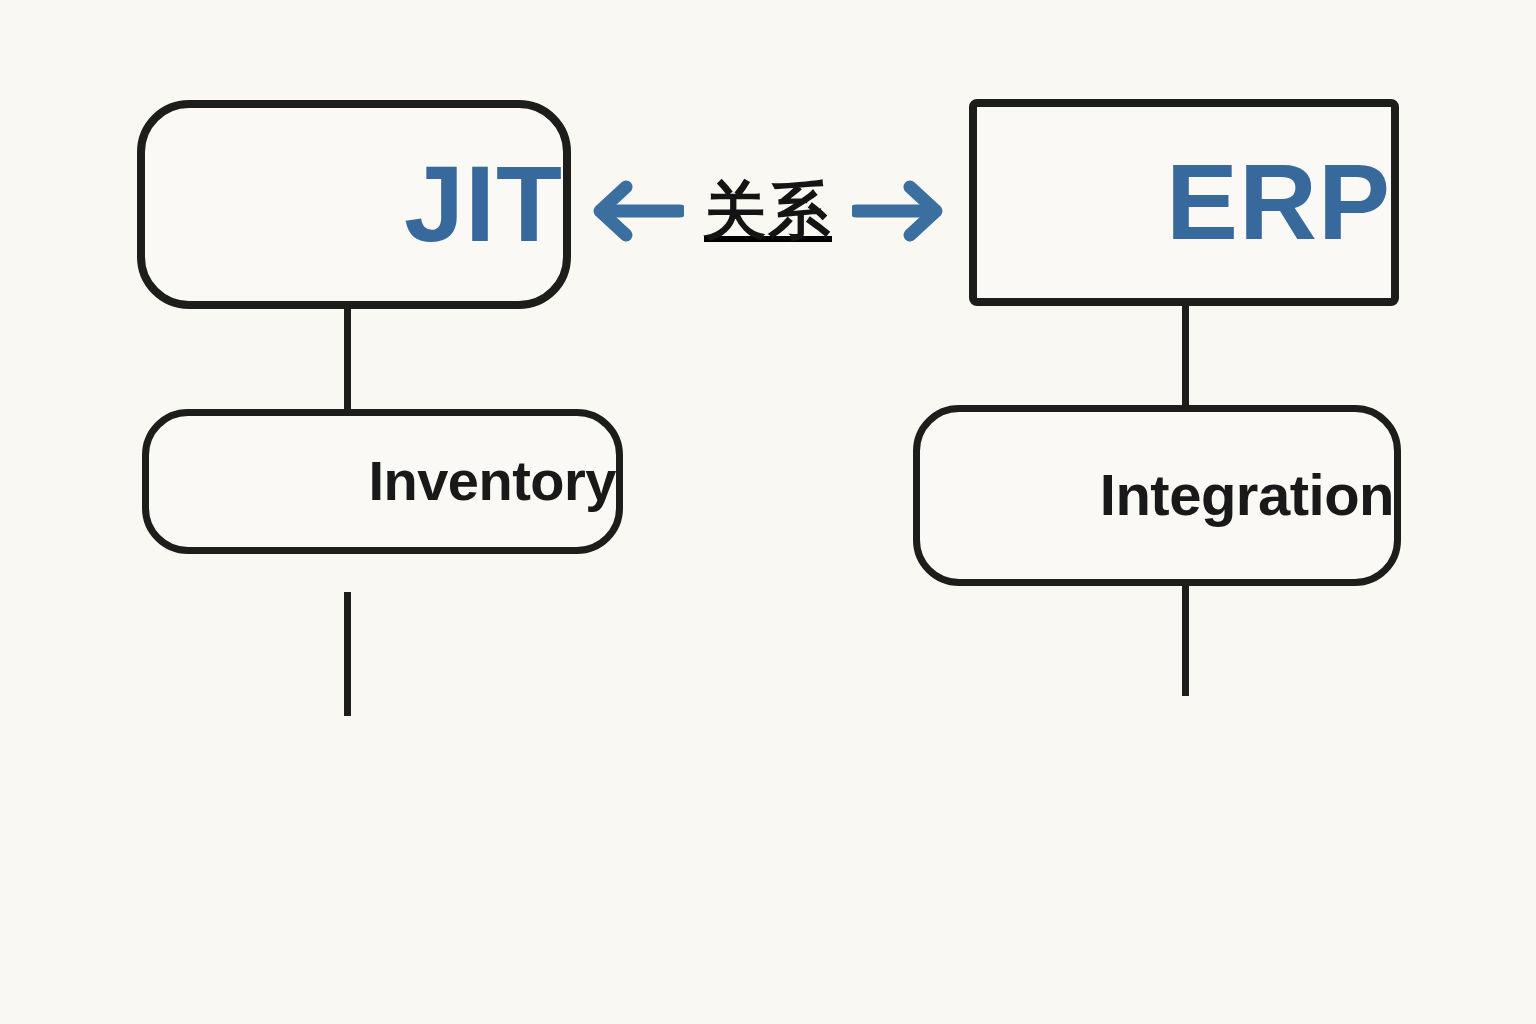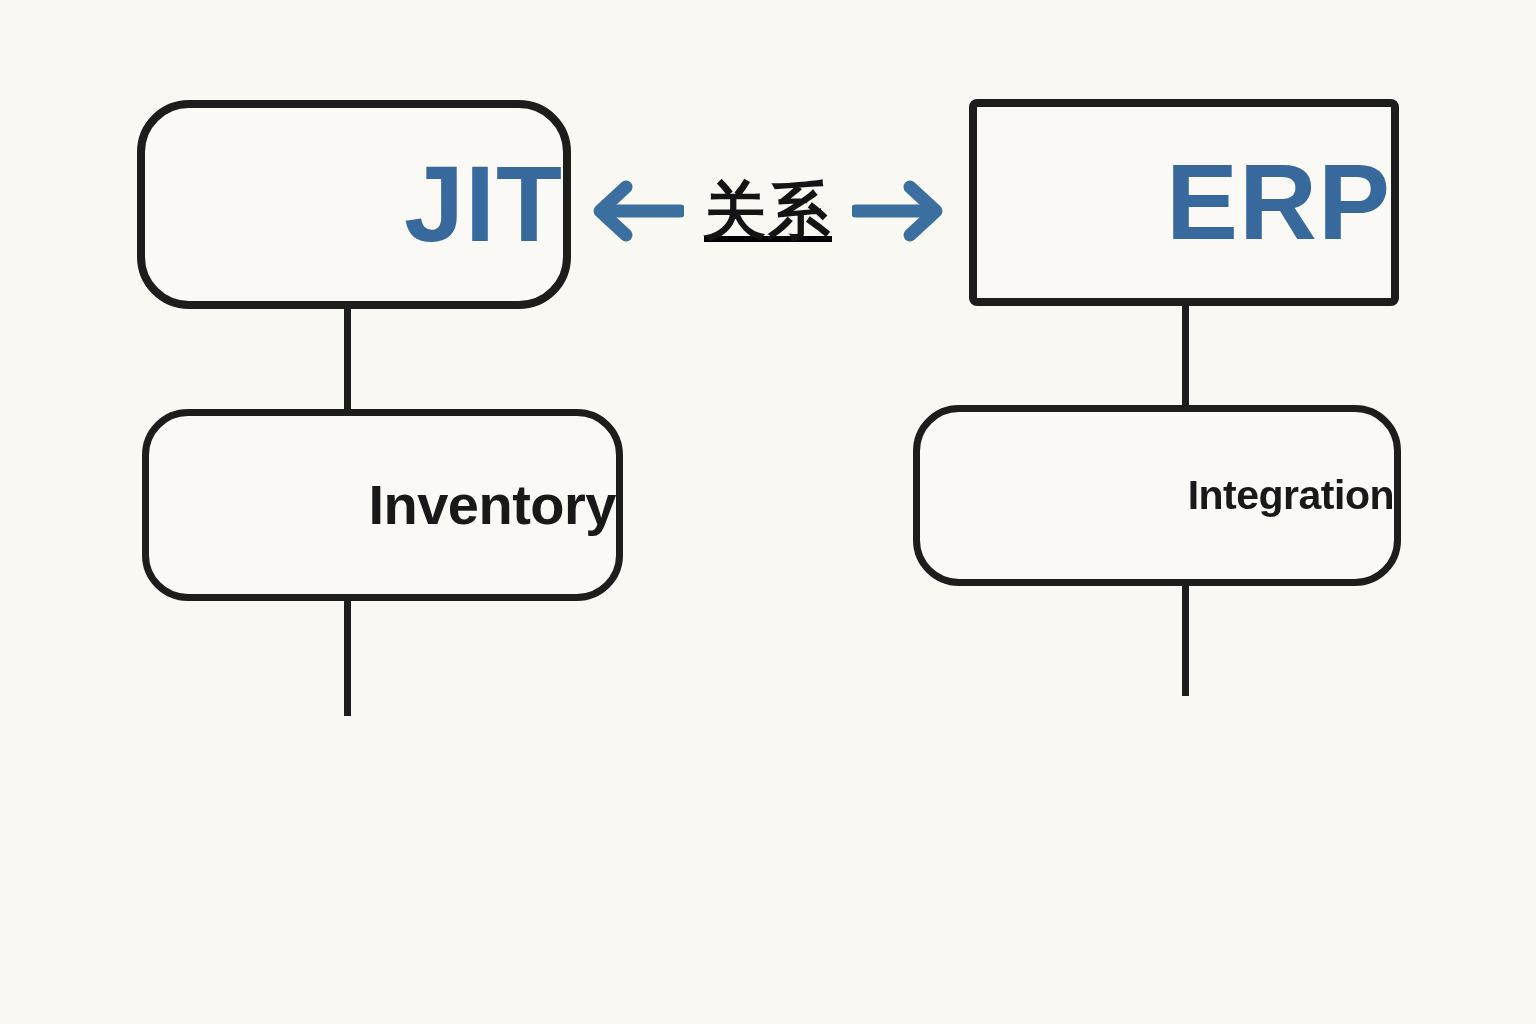--- a/index.html
+++ b/index.html
@@ -49,30 +49,30 @@
     color: #37699c;
     font-weight: 700;
     font-size: 108px;
     letter-spacing: 1px;
   }
 
   
   .node.child .node-label {
     color: #19191a;
     font-weight: 600;
-    font-size: 41px;
+    font-size: 58px;
   }
   .node.child.two-line .node-label {
     font-size: 56px;
     line-height: 1.12;
   }
 
   
   #node-jit        { left: 137px;  top: 100px; width: 434px;  height: 209px; }
-  #node-inventory  { left: 142px;  top: 409px; width: 481px;  height: 192px; }
+  #node-inventory  { left: 142px;  top: 409px; width: 481px;  height: 145px; }
   #node-kanban     { left: 142px;  top: 708px; width: 412px;  height: 173px; }
 
   #node-erp        { left: 969px;  top: 99px;  width: 430px;  height: 207px; border-radius: 8px; }
   #node-integration{ left: 913px;  top: 405px; width: 488px;  height: 181px; }
   #node-automation { left: 913px;  top: 688px; width: 488px;  height: 181px; }
 
   
   .connector-v {
     position: absolute;
     background: #1d1d1b;

